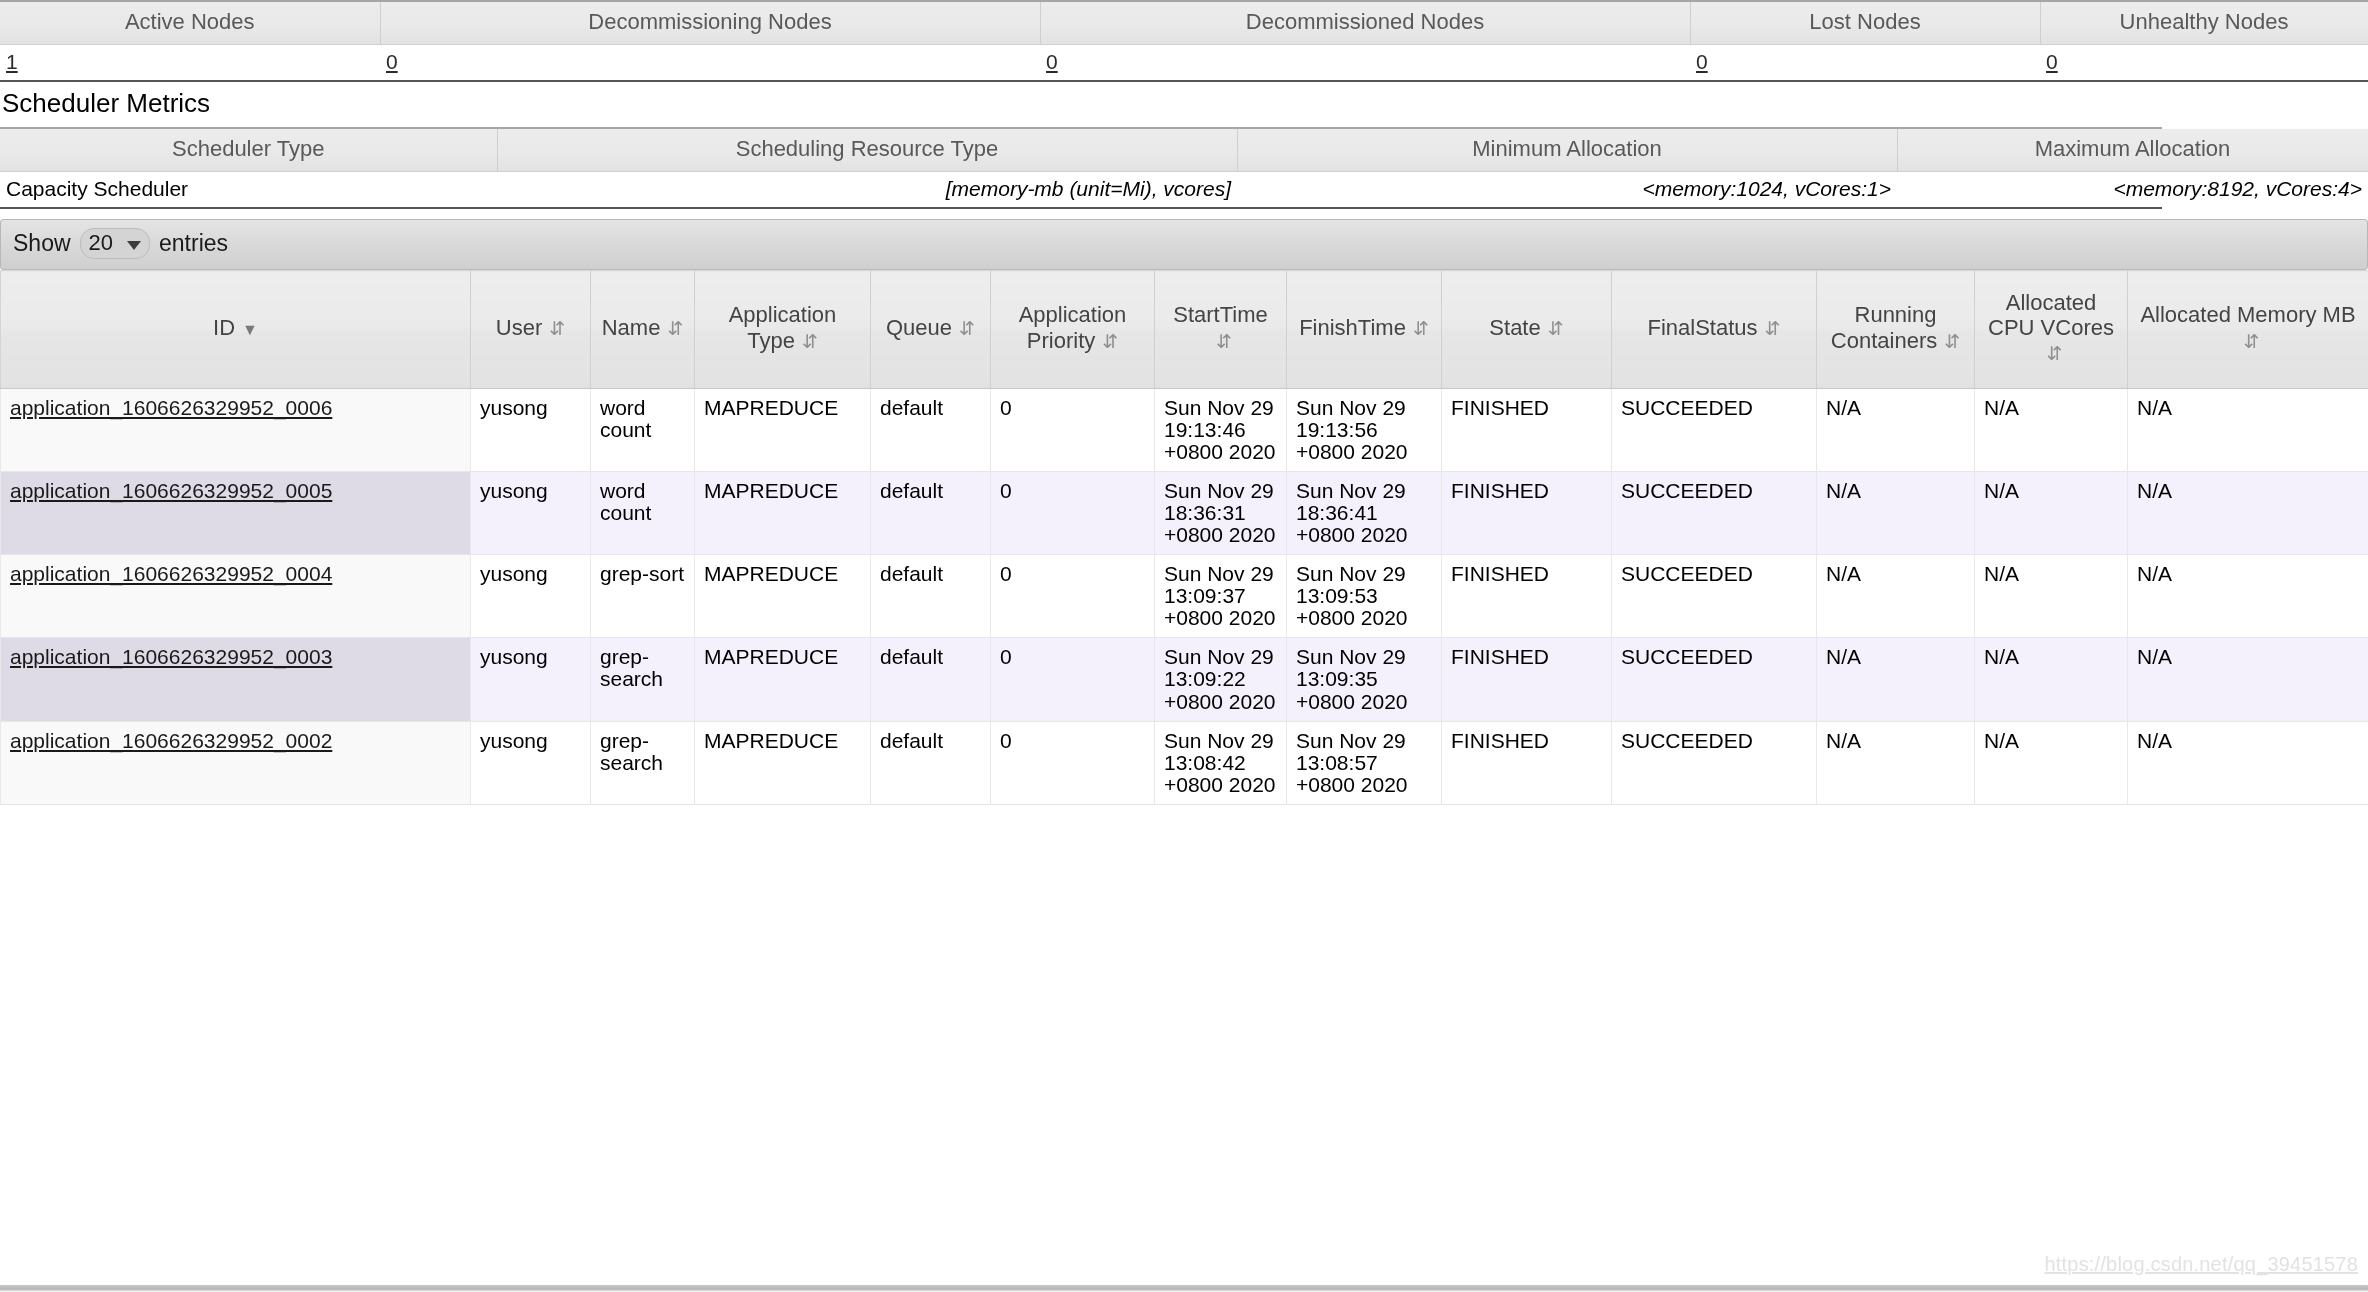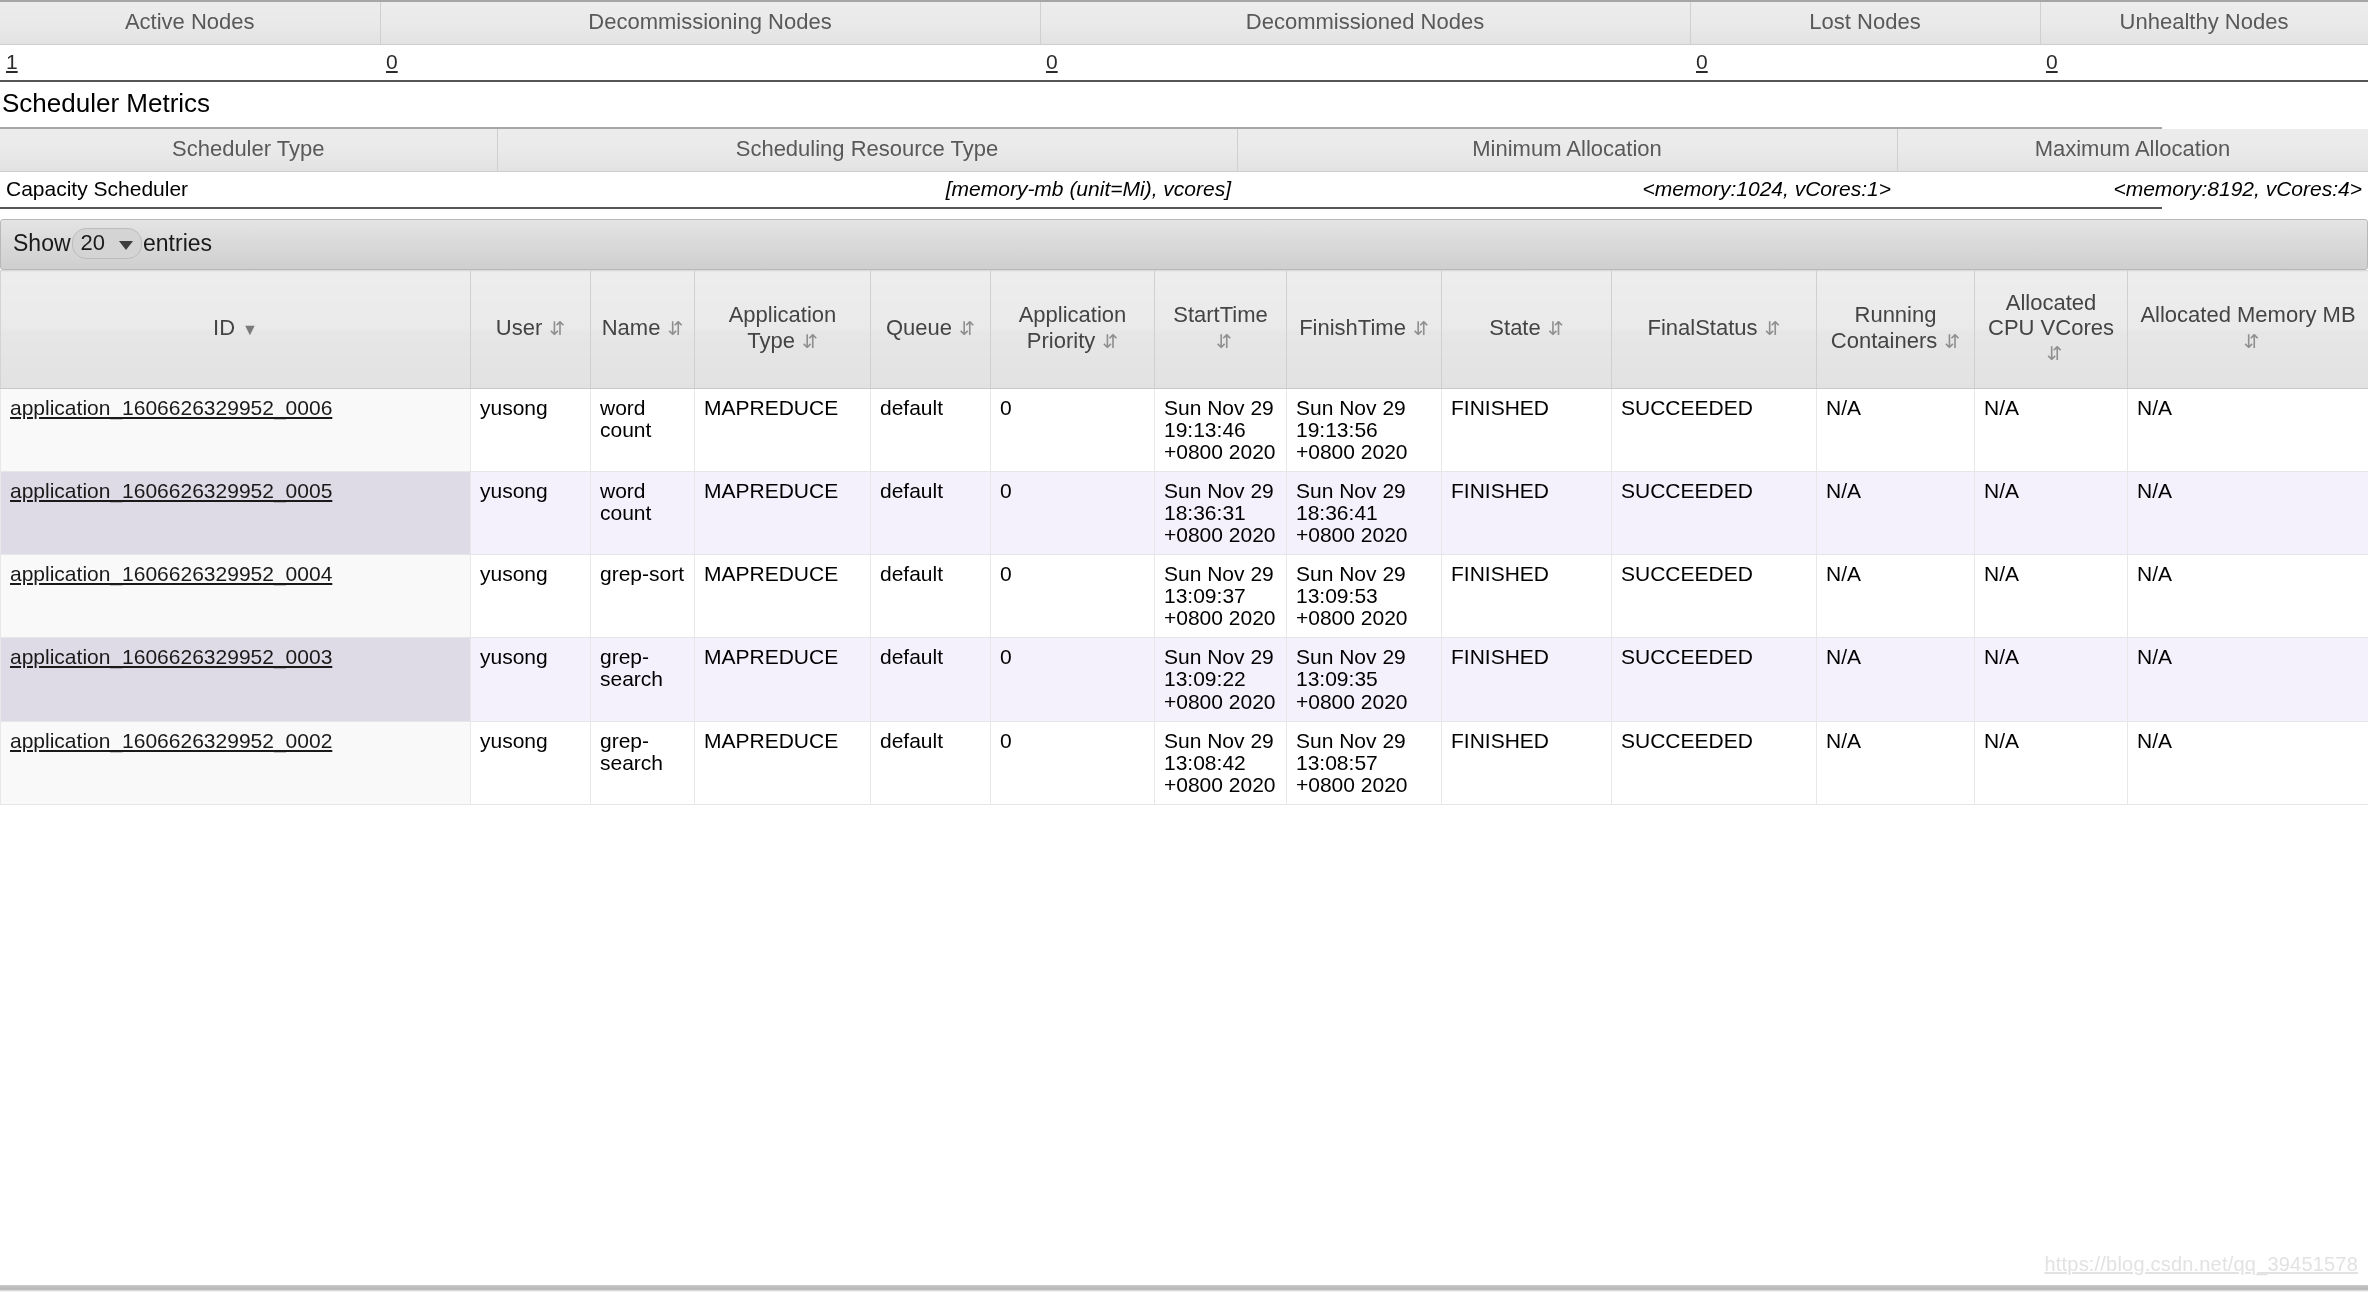--- a/index.html
+++ b/index.html
@@ -79,21 +79,21 @@
     box-sizing: border-box;
     background: linear-gradient(to bottom, #e4e4e4 0%, #d9d9d9 50%, #cfcfcf 100%);
     border: 1px solid #b8b8b8;
     border-radius: 3px;
     padding: 8px 12px 10px 12px;
     margin-top: 10px;
     font-size: 23px;
     color: #1a1a1a;
     display: flex;
     align-items: center;
-    gap: 1px;
+    gap: 9px;
   }
   .length-select {
     display: inline-flex;
     align-items: center;
     gap: 14px;
     background: #d4d4d4;
     border: 1px solid #bcbcbc;
     border-radius: 14px;
     padding: 1px 8px 2px 8px;
     font-size: 22px;

